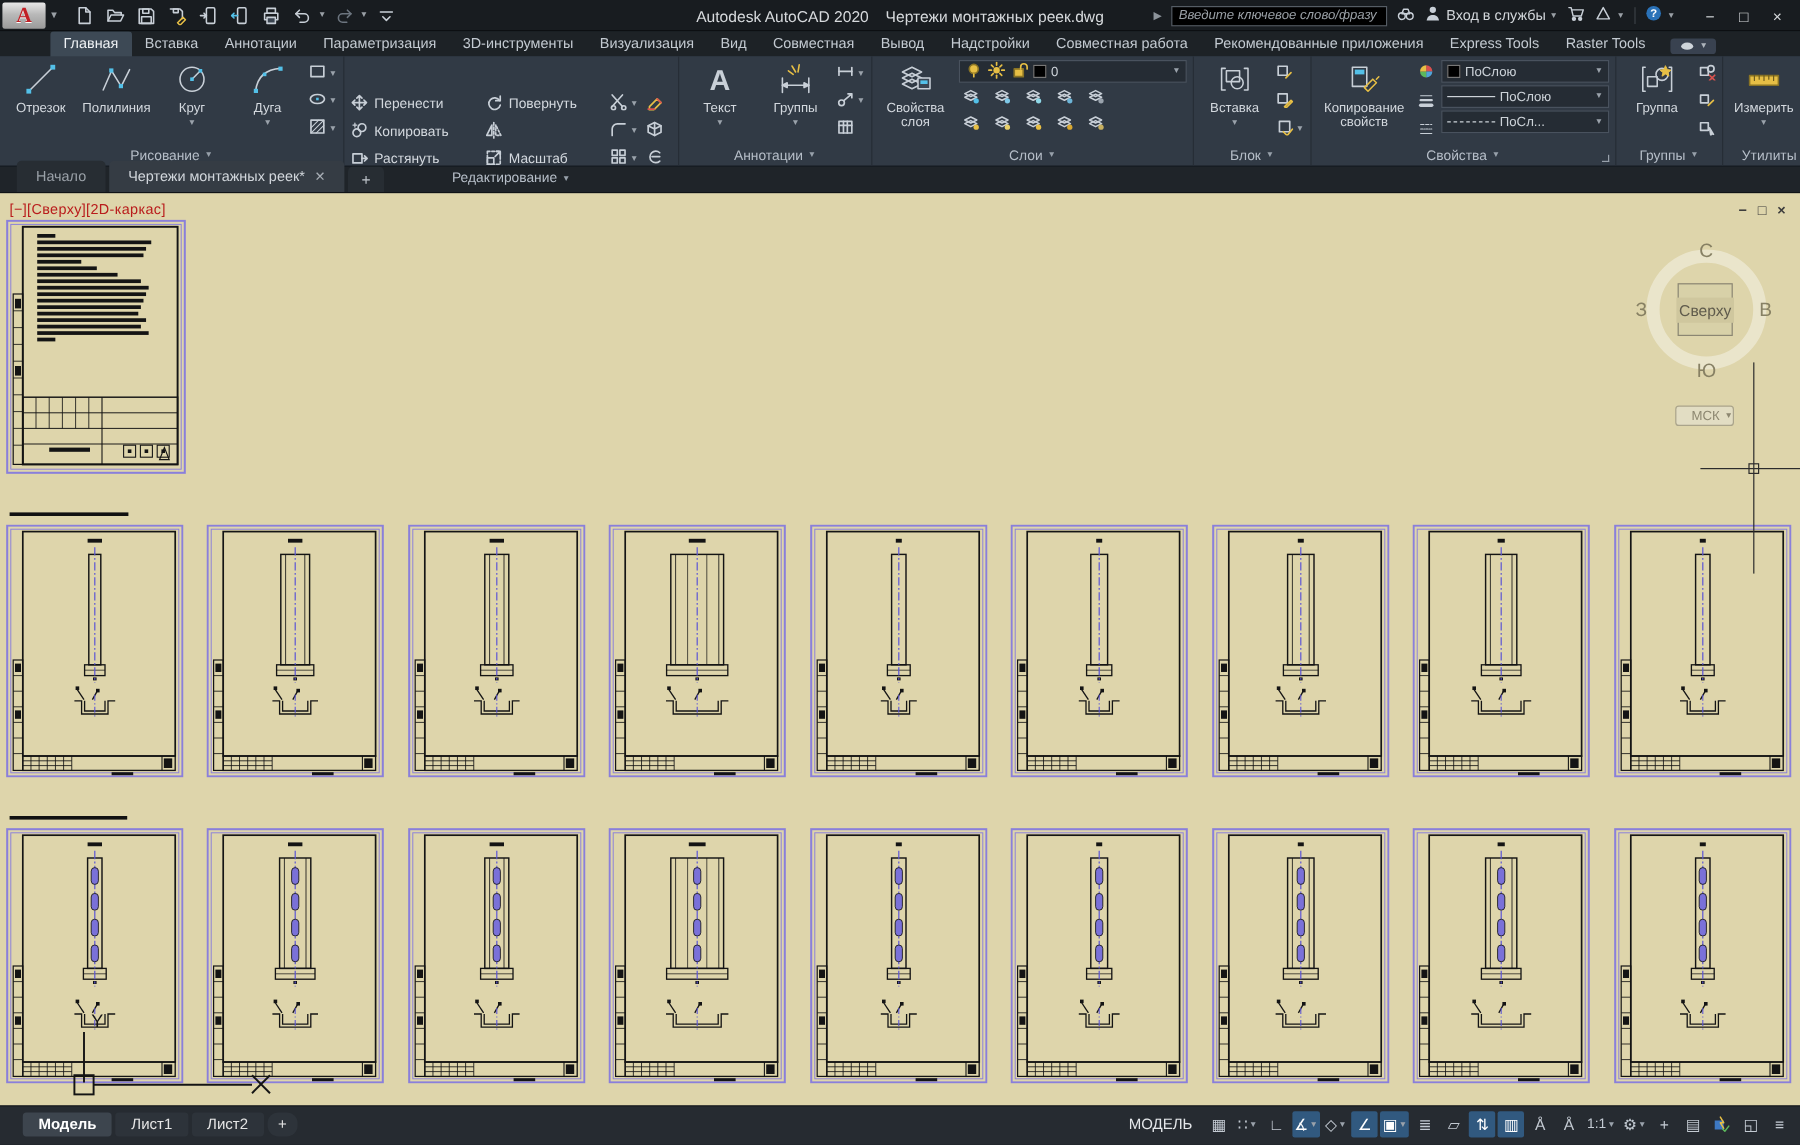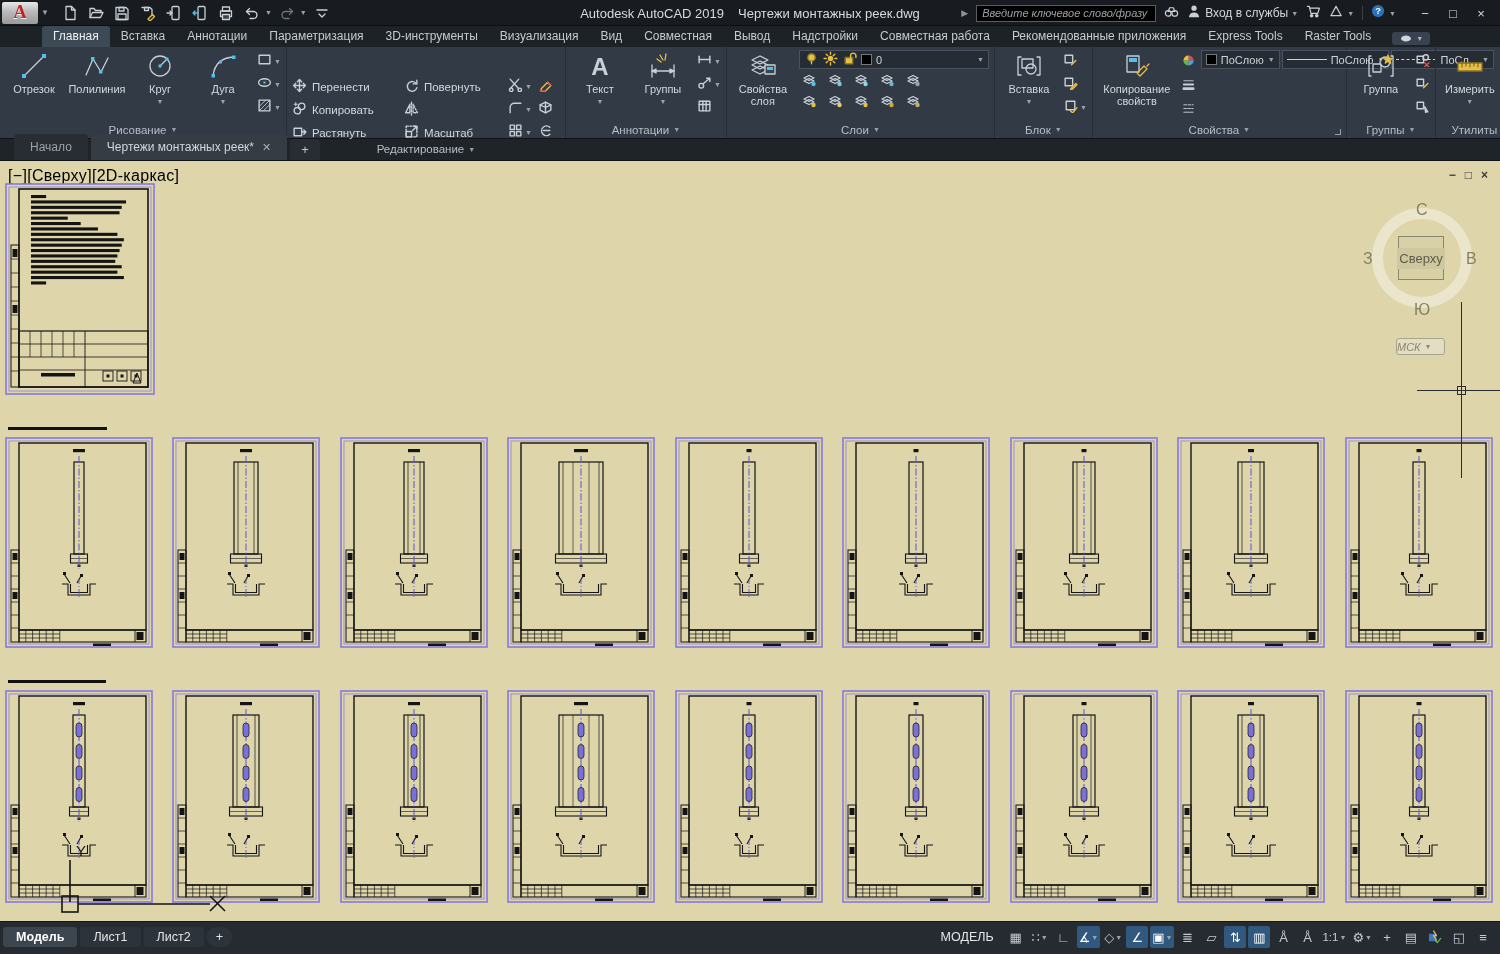--- a/index.html
+++ b/index.html
@@ -51,52 +51,52 @@
   .medrow svg,.sic svg{width:15px;height:15px;}
   .sic{display:flex;align-items:center;gap:2px;height:21px;}
   .sic .dd{font-size:7px;color:#9aa2ab;}
   .smallcol{display:flex;flex-direction:column;justify-content:flex-start;gap:2px;padding-top:1px;}
   .cmb{display:flex;align-items:center;background:#252c34;border:1px solid #49525e;height:19px;font-size:11px;color:#ccd2d8;padding:0 4px;gap:4px;}
   .cmb .dd{margin-left:auto;font-size:7px;color:#9aa2ab;}
   .swatch{width:11px;height:11px;background:#000;border:1px solid #777;}
   .lgrid{display:grid;grid-template-columns:repeat(5,18px);gap:3px 8px;padding:3px 2px 0 2px;}
   .lgrid svg{width:16px;height:14px;}
   .layercol{display:flex;flex-direction:column;gap:1px;}
-  .propcol{display:flex;flex-direction:row;gap:2px;width:140px;}
+  .propcol{display:flex;flex-direction:column;gap:2px;width:140px;}
   .prefcol{display:flex;flex-direction:column;gap:6px;padding-top:3px;}
   .prefcol svg{width:15px;height:13px;}
   .dashline{display:inline-block;width:40px;height:0;border-top:1.5px solid #ccd2d8;}
   .dashdot{display:inline-block;width:40px;height:0;border-top:1.5px dashed #ccd2d8;}
 
   
   .filetabs{height:22px;background:#1f2429;display:flex;align-items:flex-end;padding-left:14px;border-bottom:1px solid #101316;}
   .ftab{height:21px;display:flex;align-items:center;gap:8px;padding:13px 16px;font-size:12px;color:#9aa1a8;background:#272d33;border-radius:4px 4px 0 0;margin-right:3px;}
   .ftab.on{background:#353c44;color:#d2d7dc;}
   .ftab .x{font-size:11px;color:#a8afb6;}
   .ftab.plus{padding:0 11px;color:#c0c6cc;font-size:13px;}
 
   
   .canvas{position:relative;width:1500px;height:760px;background:#ded5ab;overflow:hidden;}
-  .vp-label{position:absolute;left:8px;top:6px;color:#000000;font-size:16px;letter-spacing:.3px;}
+  .vp-label{position:absolute;left:8px;top:6px;color:#b91c1c;font-size:12px;letter-spacing:.3px;}
   .vp-winbtns{position:absolute;right:12px;top:7px;display:flex;gap:9px;color:#3c3c3c;font-size:12px;font-weight:bold;}
   .vc-ring{position:absolute;left:1372px;top:47px;width:100px;height:100px;border-radius:50%;border:11px solid rgba(255,255,255,.38);}
   .vc-letter{position:absolute;color:rgba(130,123,95,.95);font-size:16px;}
   .vc-face{position:absolute;left:1398px;top:75px;width:46px;height:44px;background:#d8d1a8;border:1px solid #8b8672;display:flex;align-items:center;justify-content:center;}
   .vc-face .inner{background:#cfc79e;padding:3px 2px;color:#5f5b4c;font-size:13px;}
   .ucs-pill{position:absolute;left:1396px;top:177px;width:49px;height:17px;background:rgba(226,221,196,.95);border:1px solid #aaa48b;border-radius:3px;
-    display:flex;align-items:center;justify-content:flex-start;gap:4px;color:#8d8770;font-size:11px;font-style:italic;}
+    display:flex;align-items:center;justify-content:flex-end;gap:4px;color:#8d8770;font-size:11px;}
   .ucs-pill .dd{font-size:7px;}
   .ch-v{position:absolute;left:1461px;top:141px;width:1px;height:176px;background:#2c2c2c;}
   .ch-h{position:absolute;left:1417px;top:229px;width:83px;height:1px;background:#2c2c2c;}
   .ch-box{position:absolute;left:1457px;top:225px;width:9px;height:9px;border:1px solid #2c2c2c;}
   .sheet{position:absolute;}
   .rowline{position:absolute;height:3px;background:#111;}
 
   
-  .statusbar{display:flex;align-items:center;height:33px;background:#262b31;border-top:1px solid #15181b;padding:0 6px 2px 3px;}
+  .statusbar{display:flex;align-items:center;height:33px;background:#262b31;border-top:1px solid #15181b;padding:0 6px 2px 19px;}
   .ltab{height:20px;padding:0 13px;display:flex;align-items:center;background:#2d333a;color:#e5e5e5;font-size:12.5px;border-radius:3px 3px 3px 3px;margin-right:3px;}
   .ltab.on{background:#3d454e;color:#ffffff;font-weight:bold;}
   .ltab.plus{padding:0 9px;border-radius:9px;}
   .st-spacer{flex:1;}
   .st-model{color:#e4e7ea;font-size:12.5px;padding:0 9px;}
   .tg{min-width:22px;height:22px;display:flex;align-items:center;justify-content:center;color:#c3cad2;font-size:13px;border-radius:2px;padding:0 2px;margin-left:2px;}
   .tg.on{background:#31597f;color:#fff;}
   .tg .dd{font-size:7px;color:#9aa2ab;margin-left:1px;}
   .tg svg{width:15px;height:15px;}
   .tg.txt{font-size:11.5px;}
@@ -173,21 +173,21 @@
           </svg>
         </span>
         <span class="qdd">▼</span>
         <span class="qbtn">
           <svg width="16" height="16" viewBox="0 0 16 16" fill="none" stroke="#c8cfd7" stroke-width="1.3" stroke-linecap="round" stroke-linejoin="round">
             <path d="M3 5h10M5 9l3 3 3-3"></path>
           </svg>
         </span>
       </div>
     <div class="tb-title">
-      <span>Autodesk AutoCAD 2019</span>
+      <span>Autodesk AutoCAD 2020</span>
       <span>Чертежи монтажных реек.dwg</span>
     </div>
     <div class="tb-right">
       <span class="tb-arrow">▶</span>
       <input class="search" placeholder="Введите ключевое слово/фразу" style="">
       <span class="tbi">
           <span><svg width="15" height="15" viewBox="0 0 16 16" fill="none" stroke="#c8cfd7" stroke-width="1.3" stroke-linecap="round" stroke-linejoin="round">
               <circle cx="4.5" cy="10" r="3"></circle>
               <circle cx="11.5" cy="10" r="3"></circle>
               <path d="M6 4h4l1.5 4h-7z"></path>

